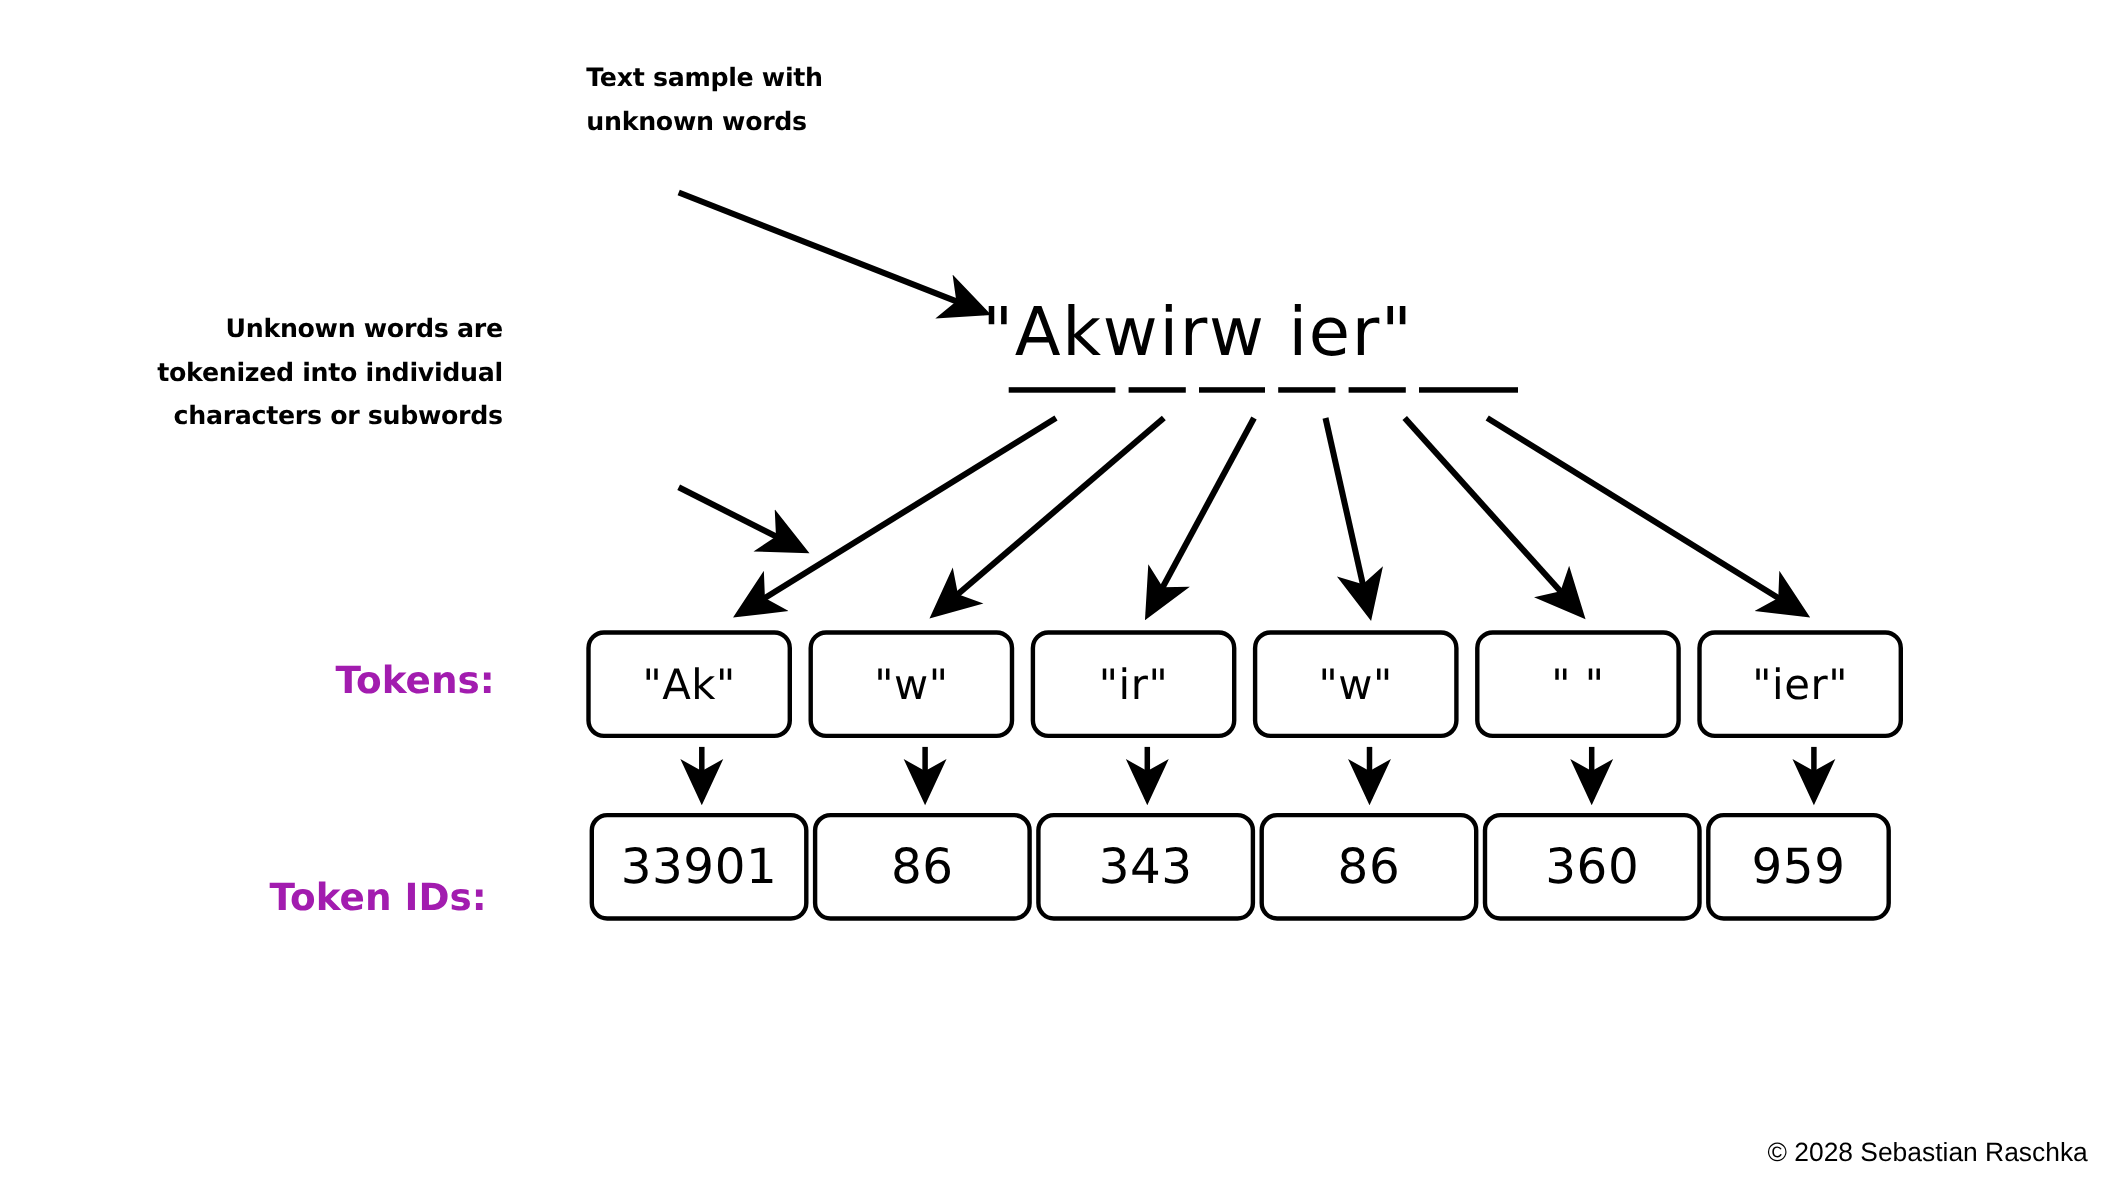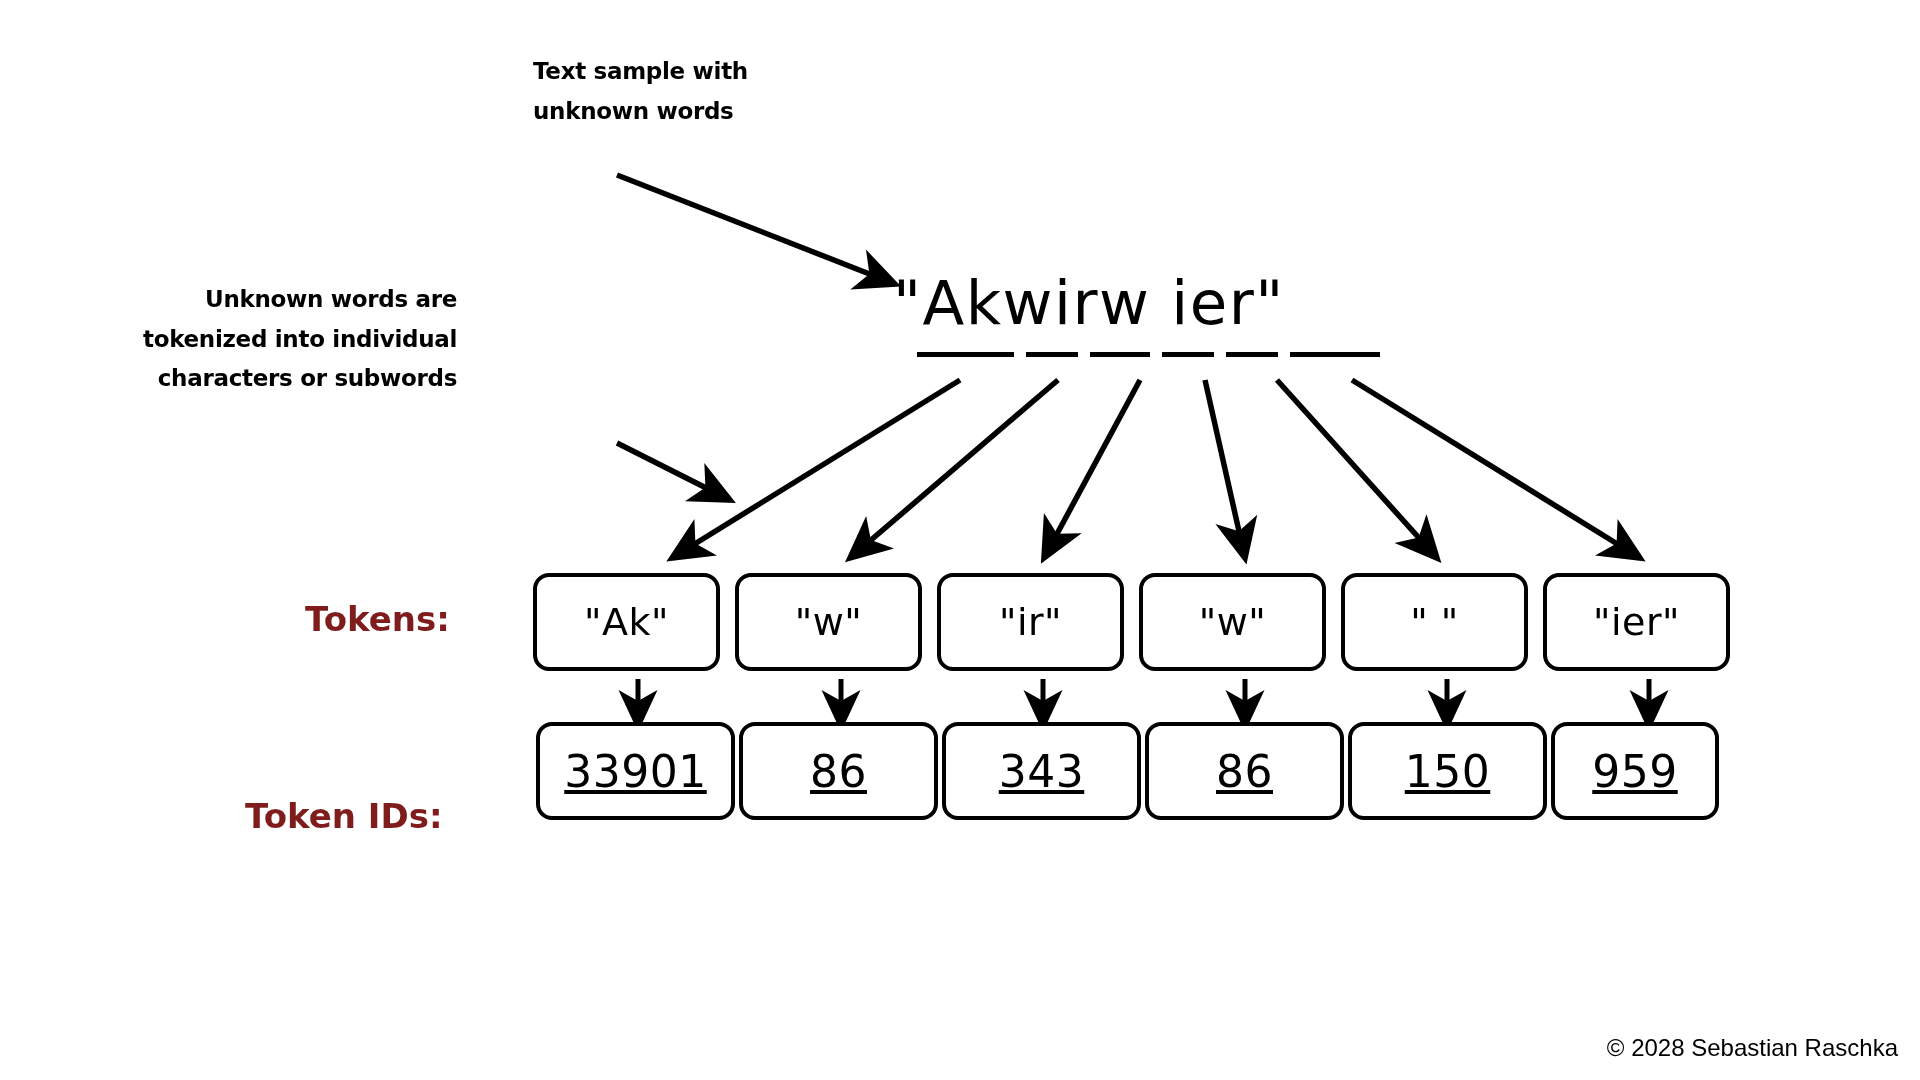--- a/index.html
+++ b/index.html
@@ -79,34 +79,34 @@
     height: 5px;
     background: #000;
   }
 
   
   .row-label {
     position: absolute;
     font-family: "DejaVu Sans", "Liberation Sans", sans-serif;
     font-weight: bold;
     font-size: 34px;
-    color: #7f1d1d;
+    color: #a21caf;
     white-space: nowrap;
   }
   #label-tokens { left: 305px; top: 599px; }
   #label-token-ids { left: 245px; top: 765px; margin-top: 31px; }
 
   
   .box-row {
     position: absolute;
     display: flex;
     align-items: flex-start;
   }
   #tokens-row { left: 533px; top: 573px; }
-  #ids-row    { left: 536px; top: 722px; text-decoration: underline; }
+  #ids-row    { left: 536px; top: 739px; }
 
   .cell {
     box-sizing: border-box;
     border: 4px solid #000;
     border-radius: 16px;
     background: #ffffff;
     display: flex;
     align-items: center;
     justify-content: center;
     height: 98px;
@@ -195,19 +195,19 @@
     <div class="cell token-cell" style="width:187px; margin-right:15px;">"w"</div>
     <div class="cell token-cell" style="width:187px; margin-right:15px;">" "</div>
     <div class="cell token-cell" style="width:187px;">"ier"</div>
   </div>
 
   <div class="box-row" id="ids-row">
     <div class="cell id-cell" style="width:199px; margin-right:4px;">33901</div>
     <div class="cell id-cell" style="width:199px; margin-right:4px;">86</div>
     <div class="cell id-cell" style="width:199px; margin-right:4px;">343</div>
     <div class="cell id-cell" style="width:199px; margin-right:4px;">86</div>
-    <div class="cell id-cell" style="width:199px; margin-right:4px;">150</div>
+    <div class="cell id-cell" style="width:199px; margin-right:4px;">360</div>
     <div class="cell id-cell" style="width:168px;text-align:center;">959</div>
   </div>
 
   <div id="copyright">© 2028 Sebastian Raschka</div>
 
 </div>
 
 </body></html>

